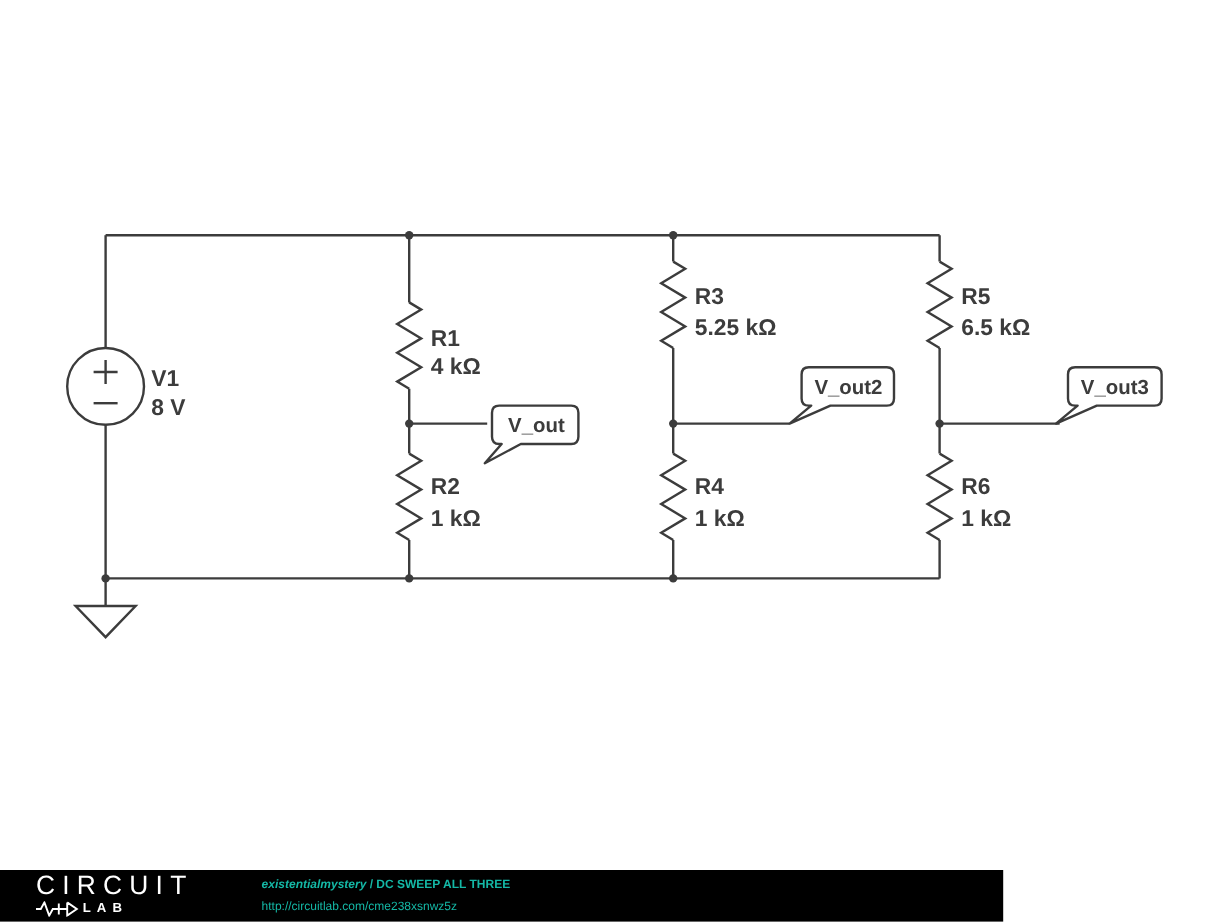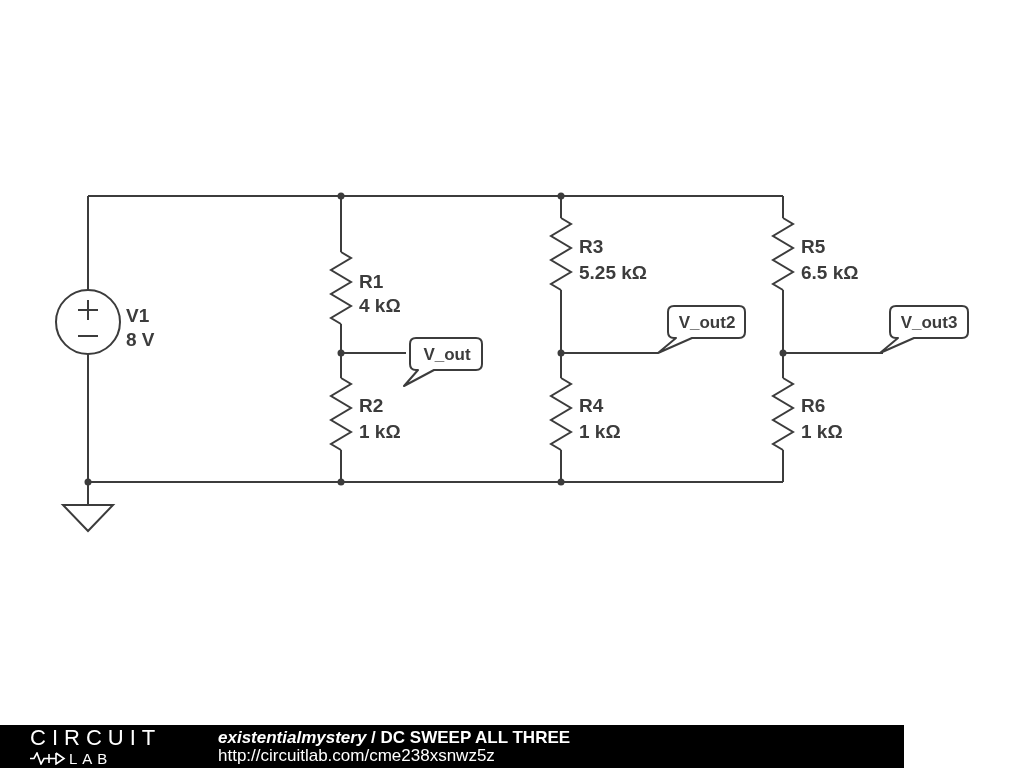--- a/index.html
+++ b/index.html
@@ -4,26 +4,26 @@
 <style>
   html,body{margin:0;padding:0;}
   body{width:1024px;height:768px;background:#ffffff;font-family:"Liberation Sans",sans-serif;position:relative;overflow:hidden;}
   #schematic{position:absolute;top:0;left:0;}
   .wire{stroke:#3c3c3c;stroke-width:2;fill:none;}
   .comp-label{font-family:"Liberation Sans",sans-serif;font-size:19px;font-weight:bold;fill:#3c3c3c;}
   .flag-label{font-family:"Liberation Sans",sans-serif;font-size:17px;font-weight:bold;fill:#3c3c3c;text-anchor:middle;}
   .flag-body{fill:#ffffff;stroke:#3c3c3c;stroke-width:2;stroke-linejoin:round;}
   .node{fill:#3c3c3c;stroke:none;}
   .part{fill:#ffffff;stroke:#3c3c3c;stroke-width:2;}
-  footer{position:absolute;left:0;bottom:0;width:904px;height:43px;background:#000000;color:#ffffff;}
+  footer{position:absolute;left:0;bottom:0;width:836px;height:43px;background:#000000;color:#ffffff;}
   .logo{position:absolute;left:30px;top:2px;line-height:1;}
   .logo-top{font-size:22px;letter-spacing:6px;color:#ffffff;}
   .logo-bottom{display:flex;align-items:center;gap:3px;margin-top:2px;}
-  .logo-bottom .lab{font-size:15px;font-weight:normal;letter-spacing:5px;color:#ffffff;}
-  .meta{position:absolute;left:218px;top:4px;font-size:17px;line-height:18px;color:#ffffff;white-space:nowrap;}
+  .logo-bottom .lab{font-size:11px;font-weight:bold;letter-spacing:5px;color:#ffffff;}
+  .meta{position:absolute;left:218px;top:4px;font-size:10px;line-height:18px;color:#14b8a6;white-space:nowrap;}
   .author{font-style:italic;font-weight:bold;}
   .title{font-weight:bold;}
   .url{font-weight:normal;}
 </style>
 </head>
 <body>
 
 <svg id="schematic" width="1024" height="725" viewBox="0 0 1024 725" xmlns="http://www.w3.org/2000/svg">
 
   <g>

